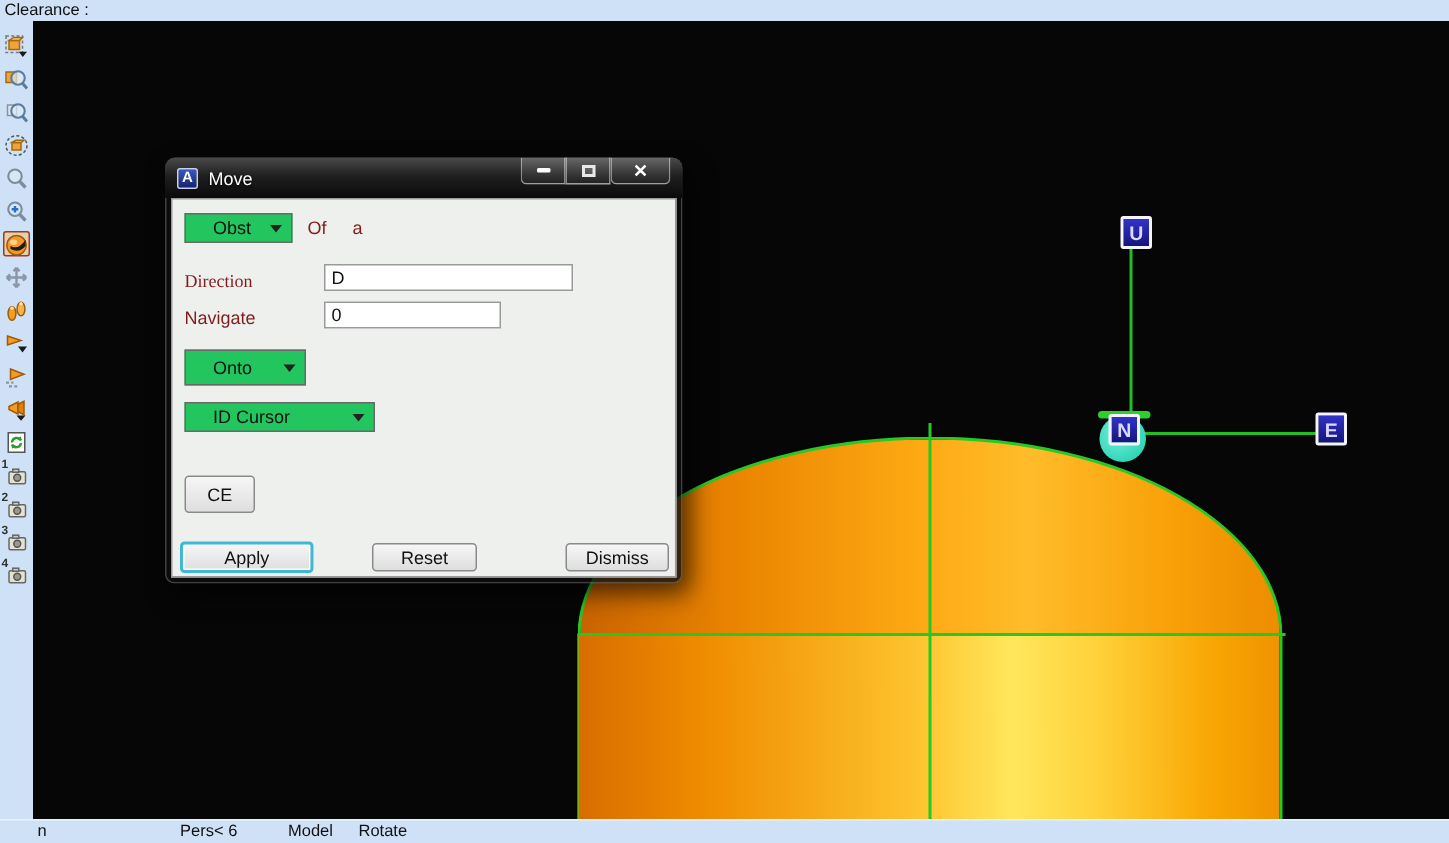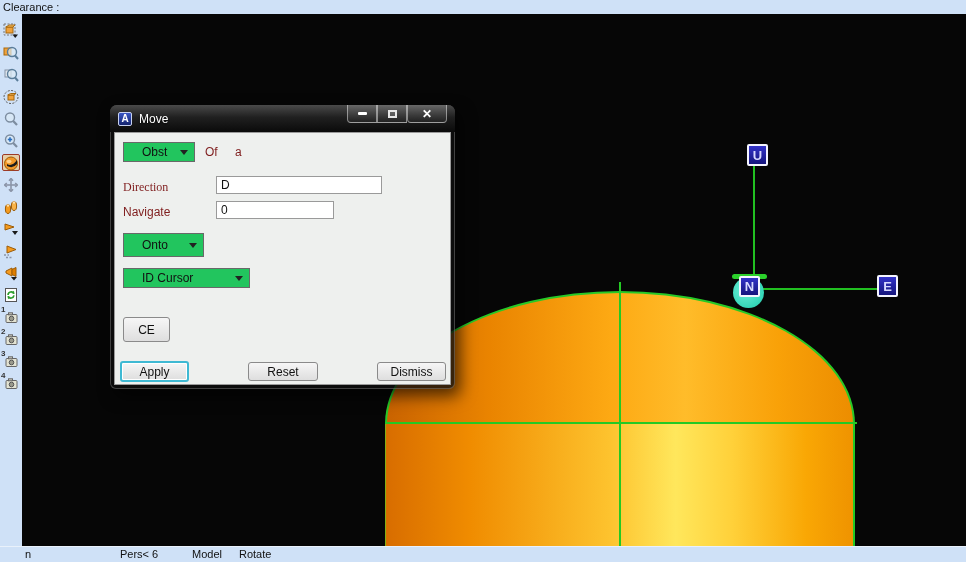--- a/index.html
+++ b/index.html
@@ -272,21 +272,21 @@
       <span class="arr"></span>
     </div>
 
     <div class="combo" style="left:8px; top:135px; width:127px; height:20px;">
       <span>ID Cursor</span>
       <span class="arr"></span>
     </div>
 
     <div class="btn" style="left:8px; top:184px; width:47px; height:25px;">CE</div>
 
-    <div class="btn apply" style="left:5px; top:228px; width:69px; height:21px;">Apply</div>
+    <div class="btn apply" style="left:5px; top:228px; width:89px; height:21px;">Apply</div>
     <div class="btn" style="left:133px; top:229px; width:70px; height:19px;">Reset</div>
     <div class="btn" style="left:262px; top:229px; width:69px; height:19px;">Dismiss</div>
   </div>
 </div>
 
 <div class="statusbar">
   <span class="st0">n</span>
   <span class="st1">Pers&lt; 6</span>
   <span class="st2">Model</span>
   <span class="st3">Rotate</span>

